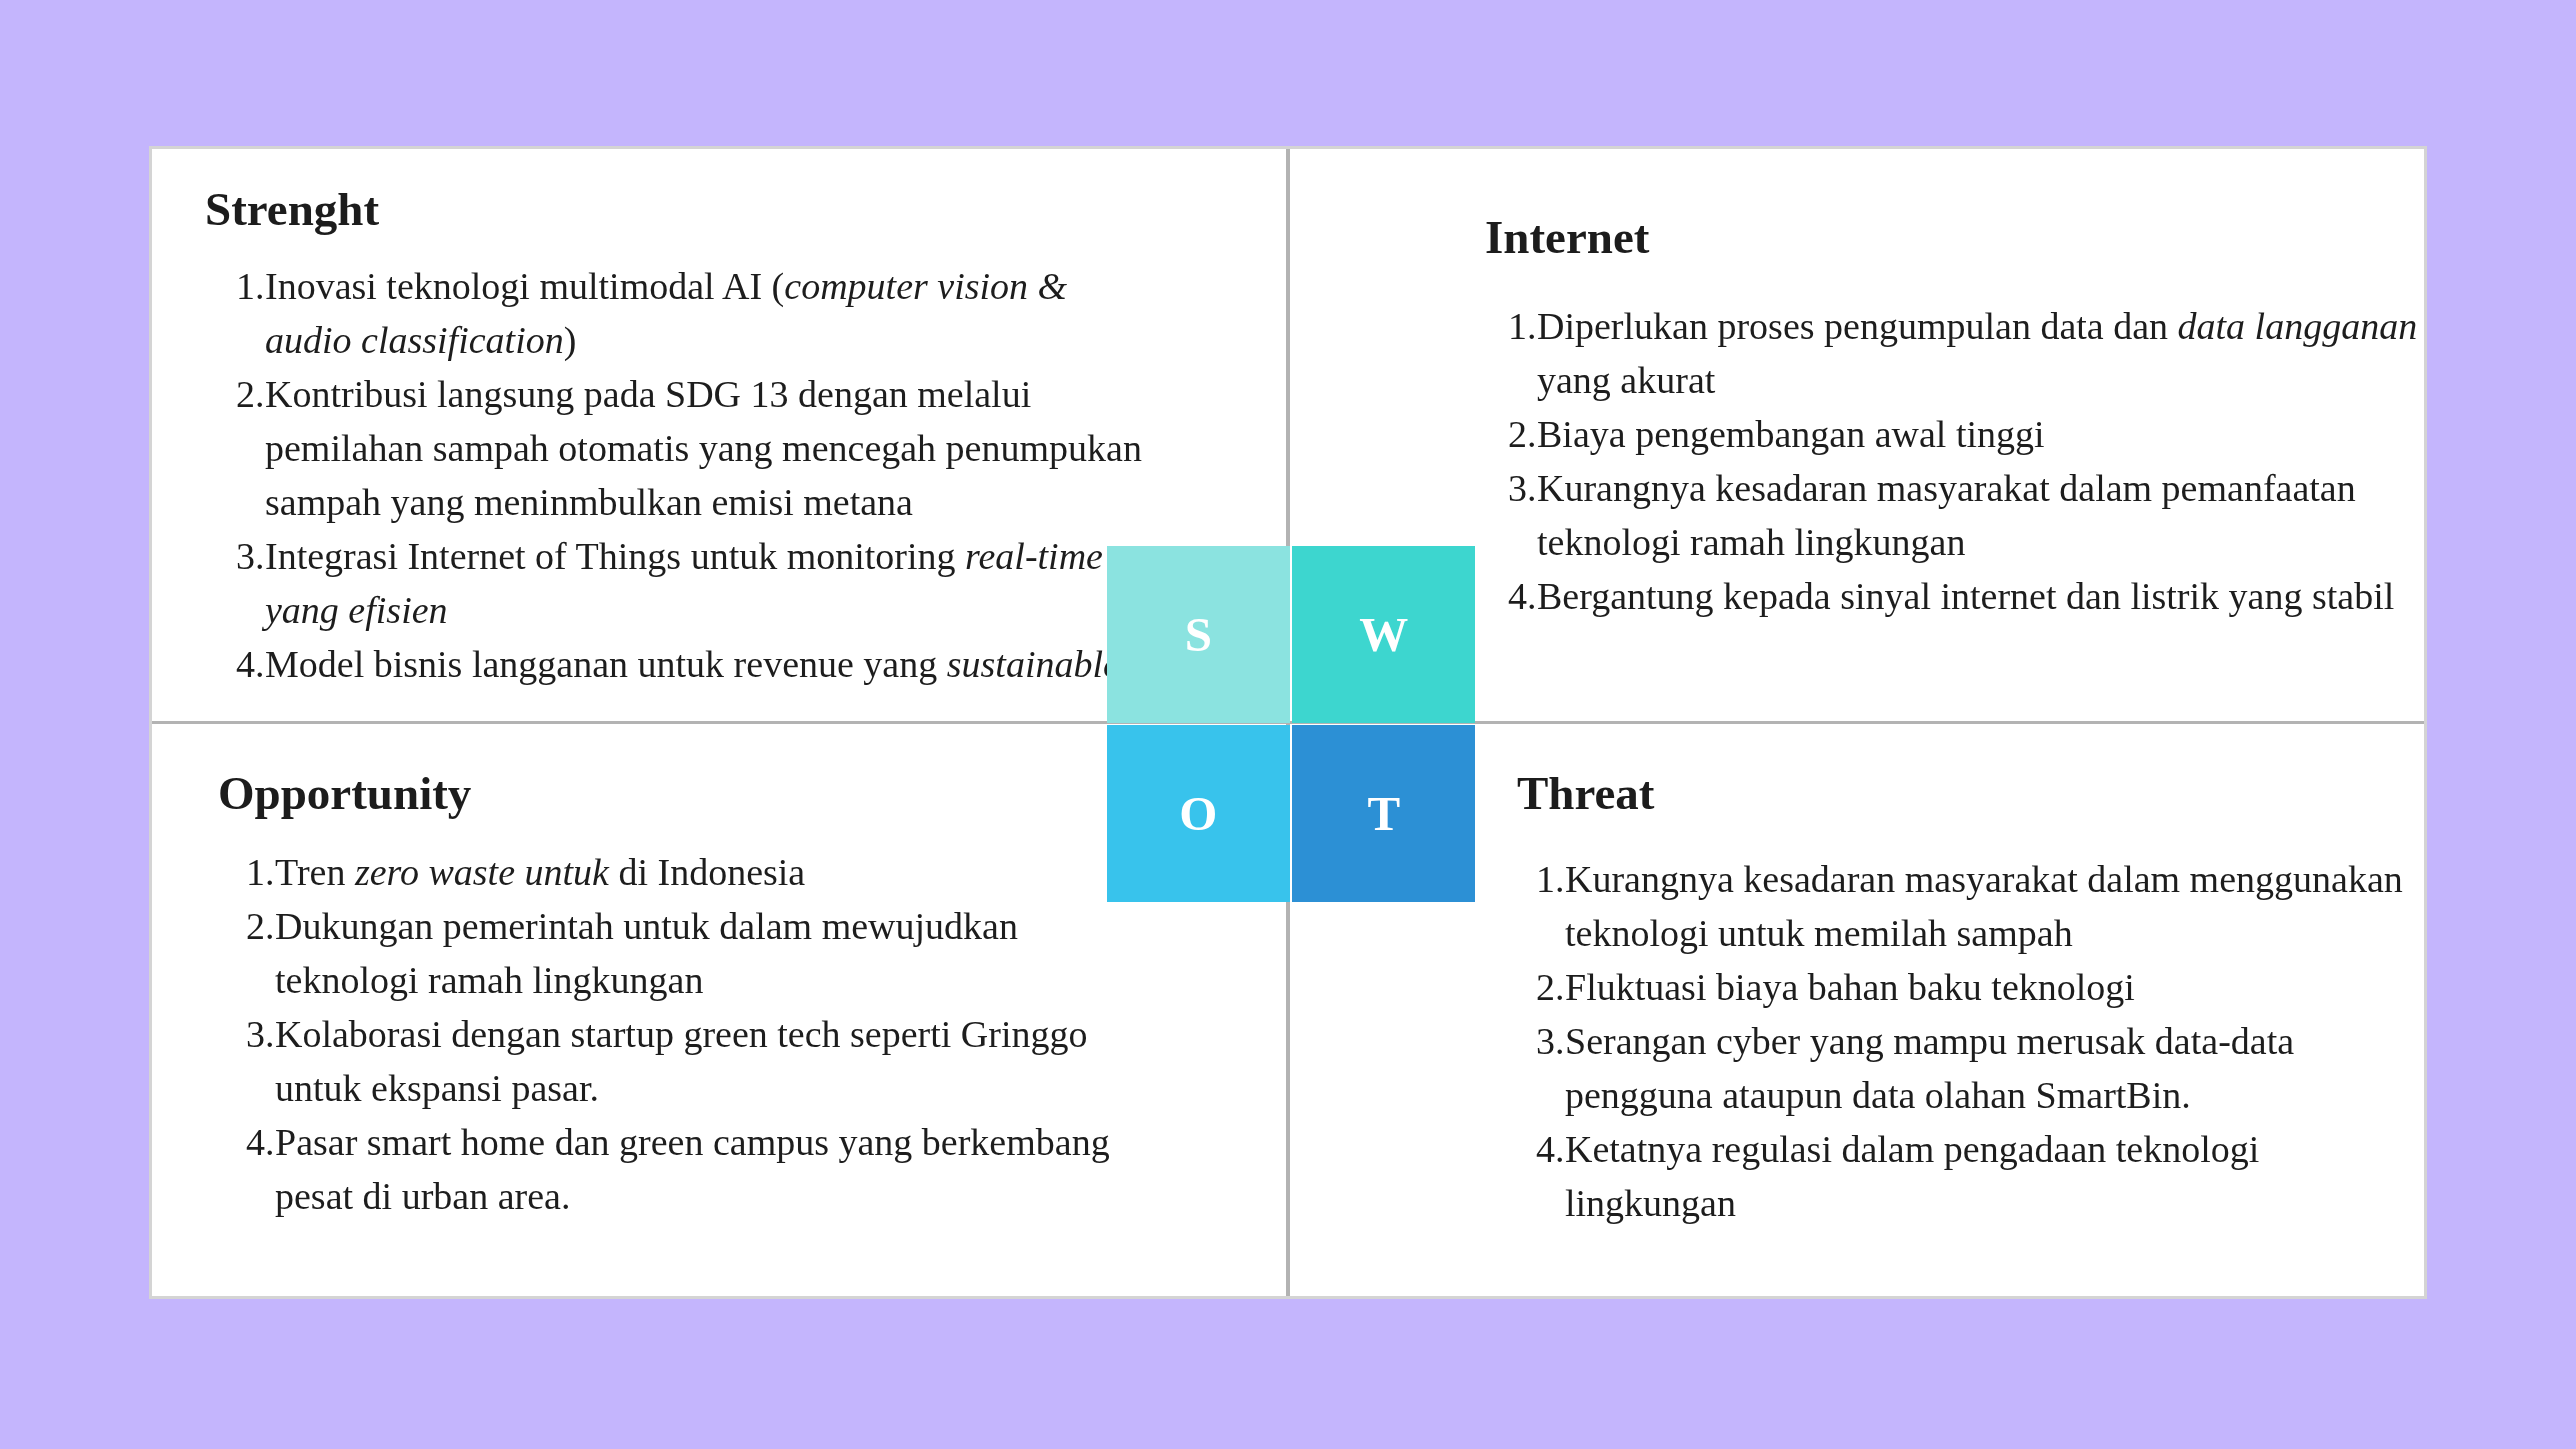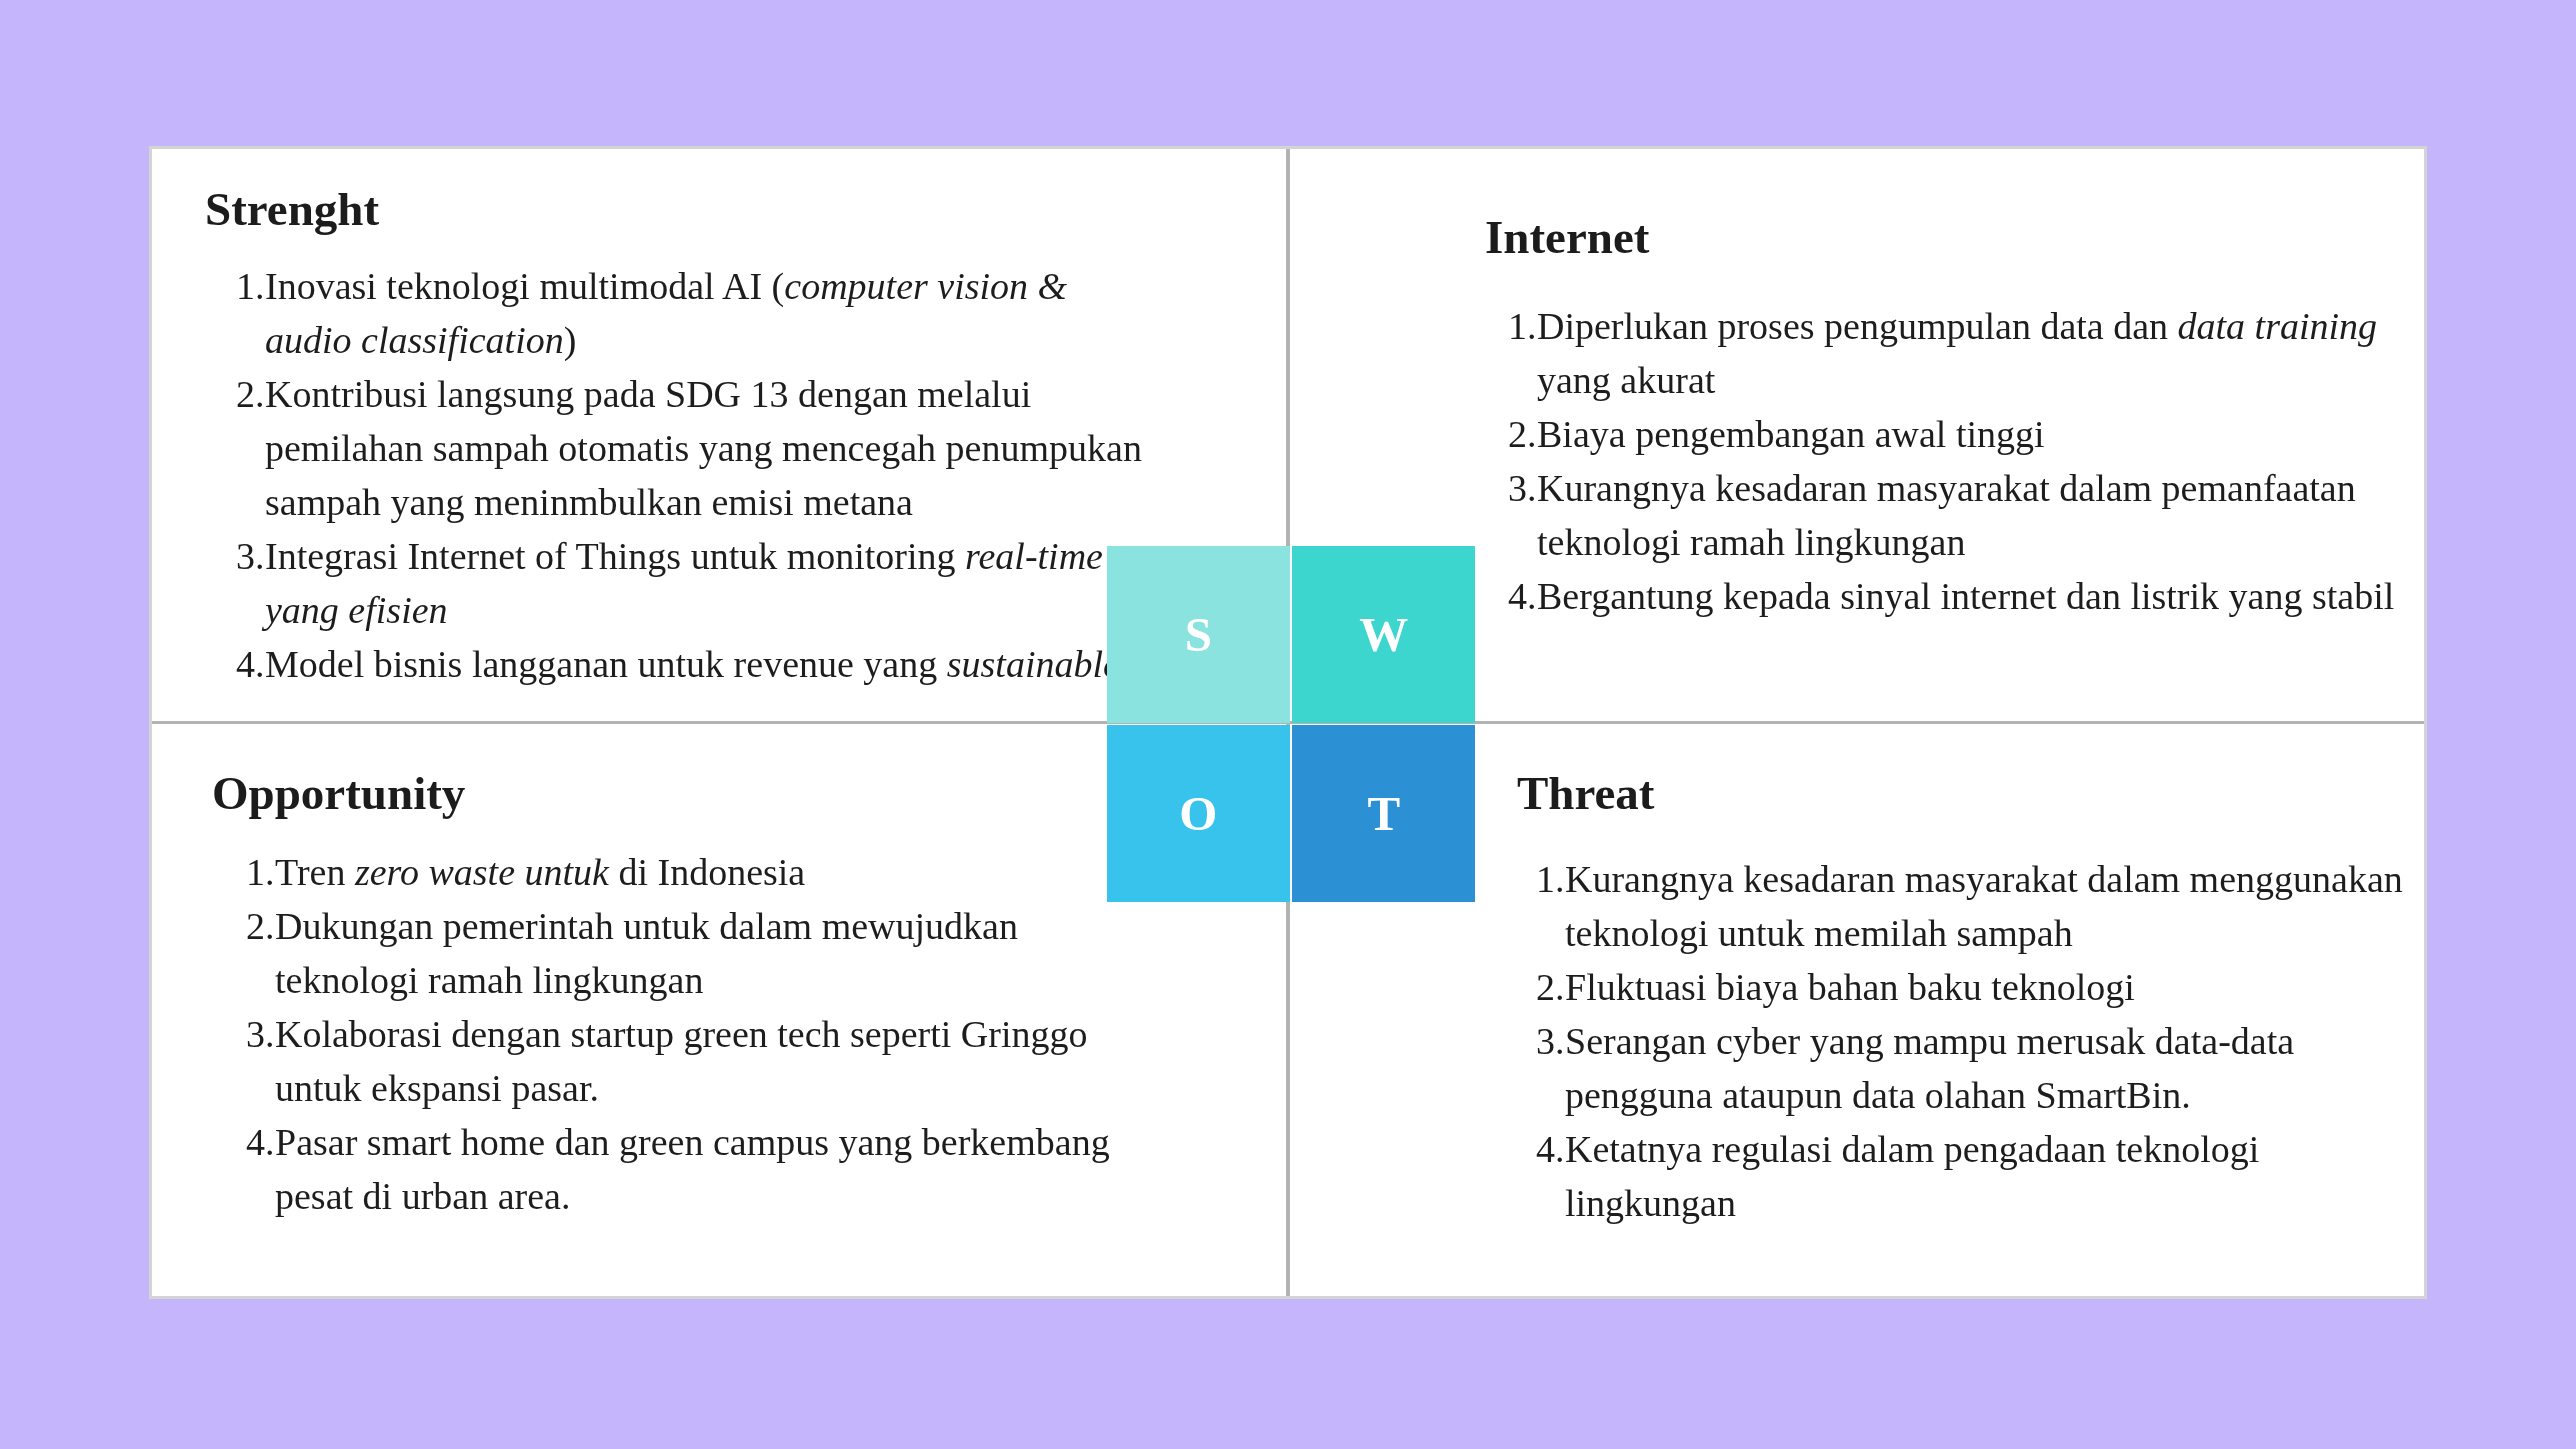--- a/index.html
+++ b/index.html
@@ -48,21 +48,21 @@
     margin: 0;
     font-size: 47px;
     line-height: 1;
     font-weight: bold;
     color: #1c1c1c;
     z-index: 2;
     white-space: nowrap;
   }
   #title-strength    { left: 205px;  top: 186px; }
   #title-weakness    { left: 1485px; top: 214px; }
-  #title-opportunity { left: 212px;  top: 770px; text-align: center; }
+  #title-opportunity { left: 218px;  top: 770px; text-align: center; }
   #title-threat      { left: 1517px; top: 770px; text-align: center; }
 
   ol.swot-list {
     position: absolute;
     margin: 0;
     padding: 0;
     list-style: none;
     font-size: 38px;
     line-height: 54px;
     color: #1d1d1d;
@@ -125,21 +125,21 @@
   <h2 class="quadrant-title" id="title-strength">Strenght</h2>
   <ol class="swot-list" id="list-strength">
       <li><span class="num">1.</span>Inovasi teknologi multimodal AI (<i>computer vision &amp; audio classification</i>)</li>
       <li><span class="num">2.</span>Kontribusi langsung pada SDG 13 dengan melalui pemilahan sampah otomatis yang mencegah penumpukan sampah yang meninmbulkan emisi metana</li>
       <li><span class="num">3.</span>Integrasi Internet of Things untuk monitoring <i>real-time yang efisien</i></li>
       <li><span class="num">4.</span>Model bisnis langganan untuk revenue yang <i>sustainable</i></li>
     </ol>
 
   <h2 class="quadrant-title" id="title-weakness">Internet</h2>
   <ol class="swot-list" id="list-weakness">
-      <li><span class="num">1.</span>Diperlukan proses pengumpulan data dan <i>data training</i> yang akurat</li>
+      <li><span class="num">1.</span>Diperlukan proses pengumpulan data dan <i>data langganan</i> yang akurat</li>
       <li><span class="num">2.</span>Biaya pengembangan awal tinggi</li>
       <li><span class="num">3.</span>Kurangnya kesadaran masyarakat dalam pemanfaatan teknologi ramah lingkungan</li>
       <li><span class="num">4.</span>Bergantung kepada sinyal internet dan listrik yang stabil</li>
     </ol>
 
   <h2 class="quadrant-title" id="title-opportunity">Opportunity</h2>
   <ol class="swot-list" id="list-opportunity">
       <li><span class="num">1.</span>Tren <i>zero waste untuk</i> di Indonesia</li>
       <li><span class="num">2.</span>Dukungan pemerintah untuk dalam mewujudkan teknologi ramah lingkungan</li>
       <li><span class="num">3.</span>Kolaborasi dengan startup green tech seperti Gringgo untuk ekspansi pasar.</li>

